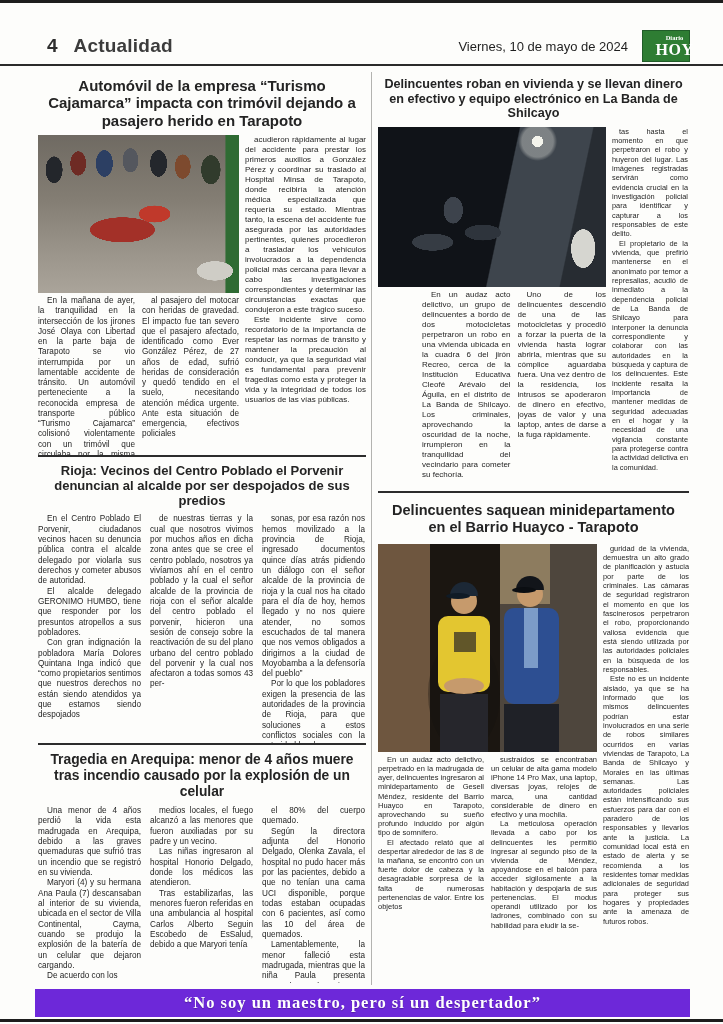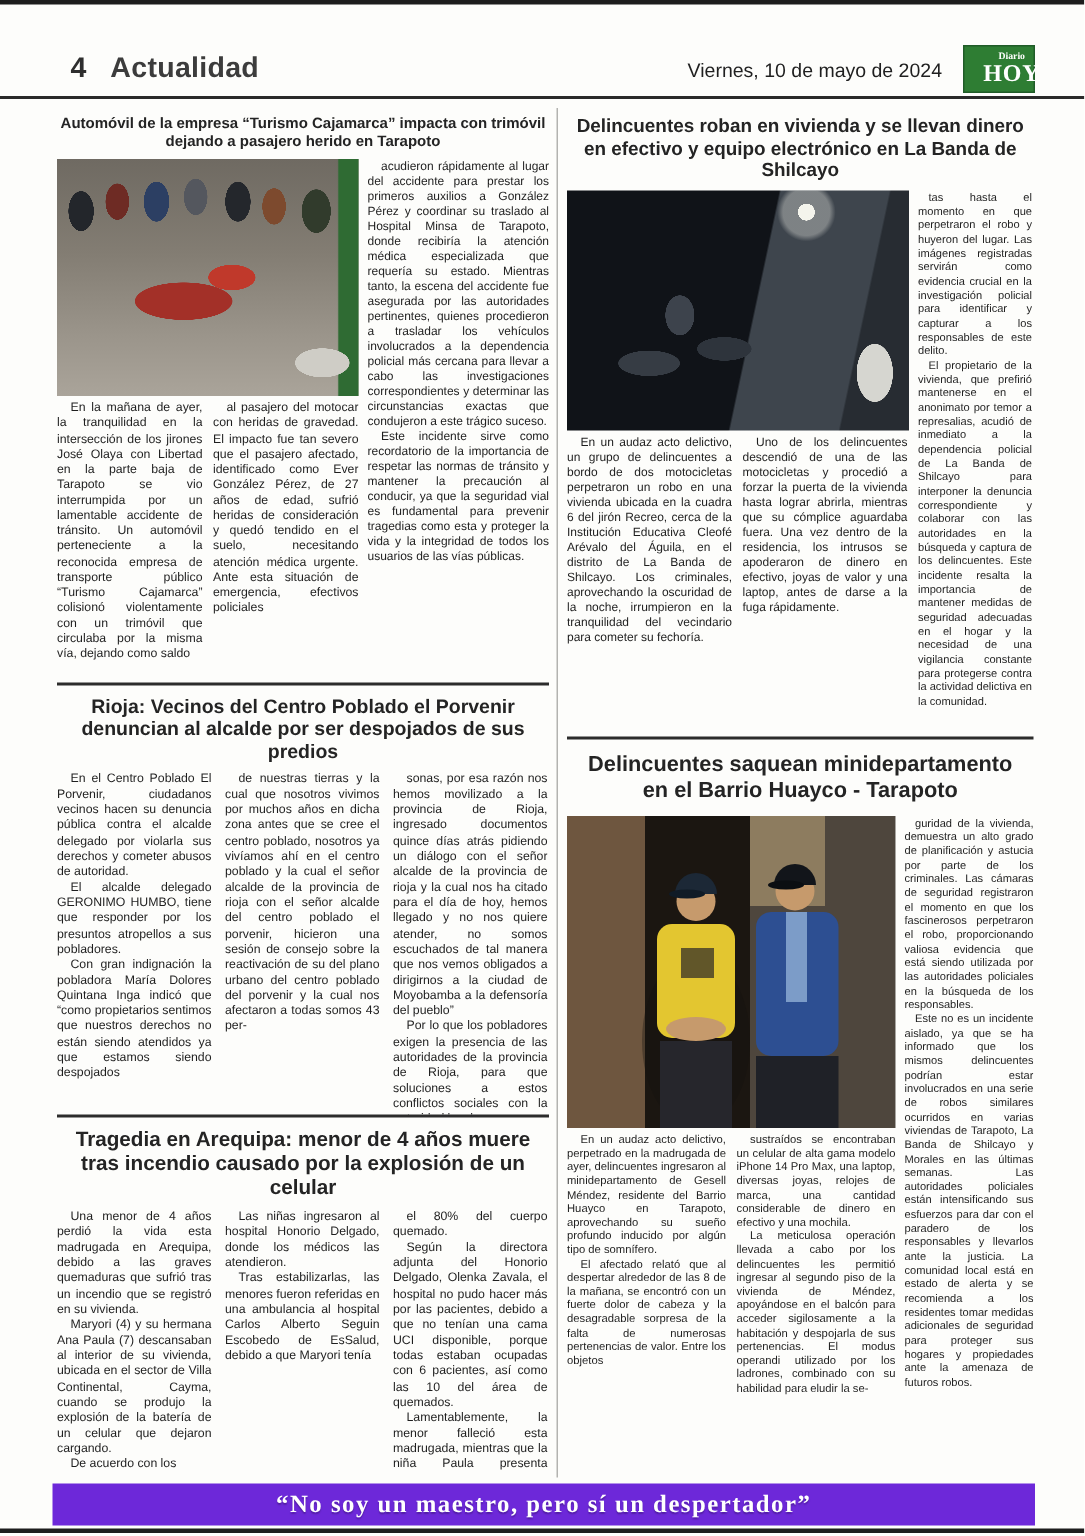--- a/index.html
+++ b/index.html
@@ -30,21 +30,21 @@
   
   .article{position:relative;overflow:hidden;box-sizing:border-box;}
   .headline{margin:0;font-weight:bold;text-align:center;color:#242424;line-height:1.16;}
   .art-flex{display:flex;gap:6px;}
   .body-cols{display:flex;overflow:hidden;}
   .bcol{text-align:justify;color:#1e1e1e;overflow:hidden;}
   .bcol p{margin:0;text-indent:9px;}
 
   
   .art-accident{height:385px;}
-  .art-accident .headline{font-size:10px;padding:7px 2px 6px;}
+  .art-accident .headline{font-size:15px;padding:7px 2px 6px;}
   .art-accident .art-main{width:201px;}
   .photo{overflow:hidden;}
   .photo-accident{width:201px;height:158px;background:
     radial-gradient(ellipse 14px 22px at 8% 22%, #23262b 0 60%, transparent 61%),
     radial-gradient(ellipse 13px 20px at 20% 18%, #6e2b24 0 60%, transparent 61%),
     radial-gradient(ellipse 14px 22px at 33% 18%, #2c3f63 0 60%, transparent 61%),
     radial-gradient(ellipse 13px 20px at 46% 16%, #54575e 0 60%, transparent 61%),
     radial-gradient(ellipse 14px 22px at 60% 18%, #24272c 0 60%, transparent 61%),
     radial-gradient(ellipse 13px 20px at 72% 20%, #7d4a2e 0 60%, transparent 61%),
     radial-gradient(ellipse 16px 24px at 86% 22%, #313b2c 0 60%, transparent 61%),
@@ -62,21 +62,21 @@
   .art-roban .headline{font-size:12.6px;padding:7px 0 6px;}
   .art-roban .art-main{width:228px;}
   .photo-cctv{width:228px;height:160px;background:
     radial-gradient(circle 8px at 70% 9%, #f4f4ec 0 70%, transparent 71%),
     radial-gradient(circle 26px at 70% 9%, rgba(244,244,236,.35) 0 60%, transparent 75%),
     radial-gradient(ellipse 20px 32px at 90% 76%, #d6d6d0 0 60%, transparent 61%),
     radial-gradient(ellipse 34px 14px at 24% 72%, #363c44 0 60%, transparent 61%),
     radial-gradient(ellipse 30px 13px at 46% 66%, #2e343c 0 60%, transparent 61%),
     radial-gradient(ellipse 16px 22px at 33% 52%, #3d434c 0 60%, transparent 61%),
     linear-gradient(102deg, #101318 0 54%, #3e454d 54.5% 82%, #272c32 82.5% 100%);}
-  .art-roban .body-cols{height:208px;gap:7px;margin-top:3px;}
+  .art-roban .body-cols{height:208px;gap:7px;margin-top:3px;margin-left:44px;}
   .art-roban .body-cols .bcol{width:110px;font-size:8px;line-height:1.25;}
   .art-roban .side-col{width:76px;font-size:7.4px;line-height:1.26;height:370px;}
   .art-roban .side-col p{text-indent:7px;}
 
   
   .art-rioja{height:288px;border-top:2px solid #2c2c2c;}
   .art-rioja .headline{font-size:13px;padding:6px 2px 6px;}
   .cols3{gap:9px;}
   .art-rioja .cols3{height:243px;}
   .art-rioja .cols3 .bcol{width:103px;font-size:8.2px;line-height:1.26;}
@@ -168,20 +168,21 @@
 
     <section class="article art-arequipa">
       <h2 class="headline">Tragedia en Arequipa: menor de 4 años muere tras incendio causado por la explosión de un celular</h2>
       <div class="body-cols cols3">
         <div class="bcol">
             <p>Una menor de 4 años perdió la vida esta madrugada en Arequipa, debido a las graves quemaduras que sufrió tras un incendio que se registró en su vivienda.</p>
             <p>Maryori (4) y su hermana Ana Paula (7) descansaban al interior de su vivienda, ubicada en el sector de Villa Continental, Cayma, cuando se produjo la explosión de la batería de un celular que dejaron cargando.</p>
             <p>De acuerdo con los</p>
           </div>
         <div class="bcol">
+            <p>medios locales, el fuego alcanzó a las menores que fueron auxiliadas por su padre y un vecino.</p>
             <p>Las niñas ingresaron al hospital Honorio Delgado, donde los médicos las atendieron.</p>
             <p>Tras estabilizarlas, las menores fueron referidas en una ambulancia al hospital Carlos Alberto Seguin Escobedo de EsSalud, debido a que Maryori tenía</p>
           </div>
         <div class="bcol">
             <p>el 80% del cuerpo quemado.</p>
             <p>Según la directora adjunta del Honorio Delgado, Olenka Zavala, el hospital no pudo hacer más por las pacientes, debido a que no tenían una cama UCI disponible, porque todas estaban ocupadas con 6 pacientes, así como las 10 del área de quemados.</p>
             <p>Lamentablemente, la menor falleció esta madrugada, mientras que la niña Paula presenta quemaduras de primer y segundo grado en las manos.</p>
           </div>
       </div>
     </section>

